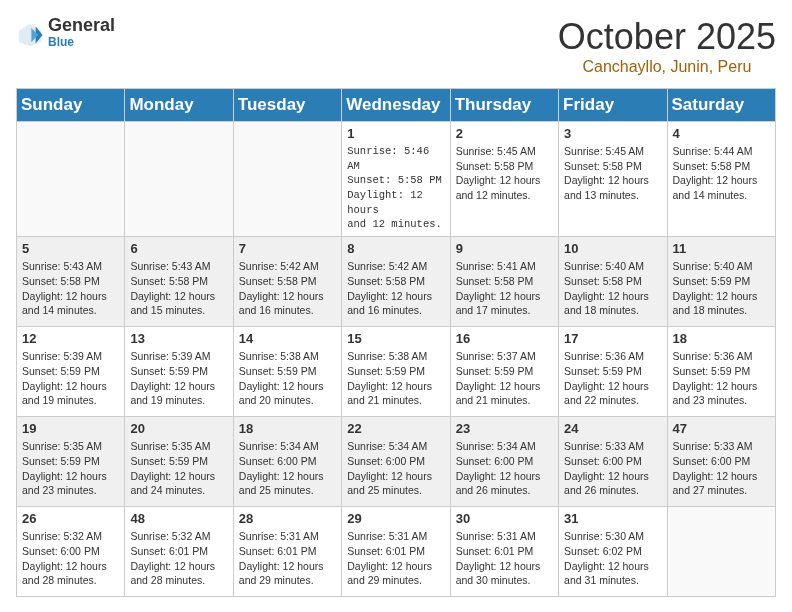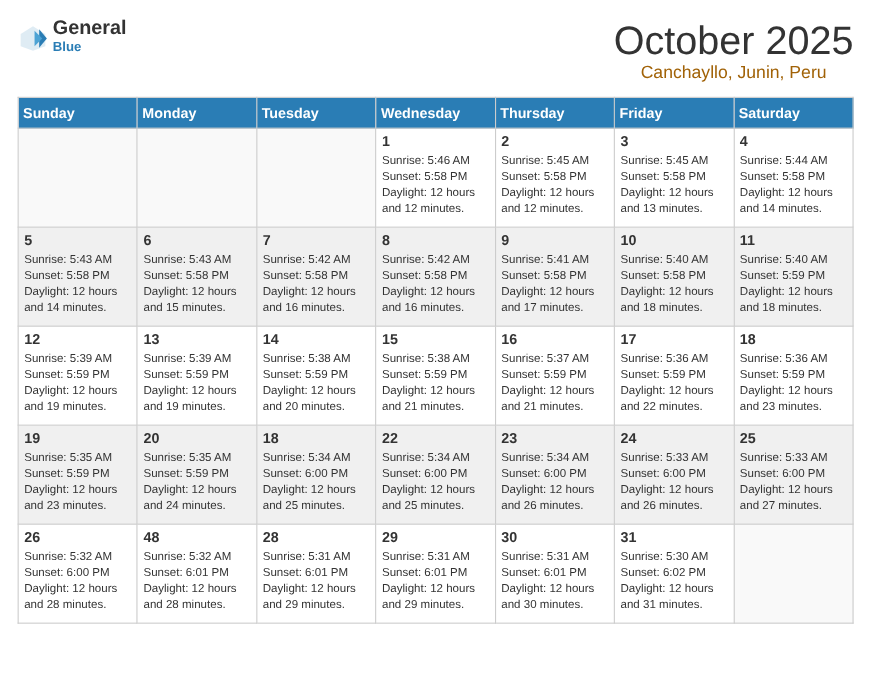--- a/index.html
+++ b/index.html
@@ -53,21 +53,21 @@
       color: #a16207;
     }
     table {
       width: 100%;
       border-collapse: collapse;
       table-layout: fixed;
     }
     thead tr th {
       background: #2a7db5;
       color: #fff;
-      font-size: 13px;
+      font-size: 17px;
       font-weight: bold;
       padding: 6px 4px;
       text-align: left;
       border: 1px solid #ccc;
     }
     tbody tr td {
       vertical-align: top;
       border: 1px solid #ccc;
       padding: 4px 5px;
       font-size: 11px;
@@ -125,21 +125,21 @@
         <th>Saturday</th>
       </tr>
   </thead>
   <tbody id="calendar-body">
   <tr>
         <td class="empty-cell"></td>
         <td class="empty-cell"></td>
         <td class="empty-cell"></td>
         <td>
           <div class="day-num">1</div>
-          <div class="day-info" style="white-space: pre-line;">Sunrise: 5:46 AM
+          <div class="day-info" style="white-space: pre-line; font-family: Liberation Mono, monospace;">Sunrise: 5:46 AM
 Sunset: 5:58 PM
 Daylight: 12 hours
 and 12 minutes.</div>
         </td>
         <td>
           <div class="day-num">2</div>
           <div class="day-info" style="white-space: pre-line;">Sunrise: 5:45 AM
 Sunset: 5:58 PM
 Daylight: 12 hours
 and 12 minutes.</div>
@@ -298,21 +298,21 @@
 and 26 minutes.</div>
         </td>
         <td>
           <div class="day-num">24</div>
           <div class="day-info" style="white-space: pre-line;">Sunrise: 5:33 AM
 Sunset: 6:00 PM
 Daylight: 12 hours
 and 26 minutes.</div>
         </td>
         <td>
-          <div class="day-num">25</div>
+          <div class="day-num">47</div>
           <div class="day-info" style="white-space: pre-line;">Sunrise: 5:33 AM
 Sunset: 6:00 PM
 Daylight: 12 hours
 and 27 minutes.</div>
         </td>
       </tr>
       <tr>
         <td>
           <div class="day-num">26</div>
           <div class="day-info" style="white-space: pre-line;">Sunrise: 5:32 AM

